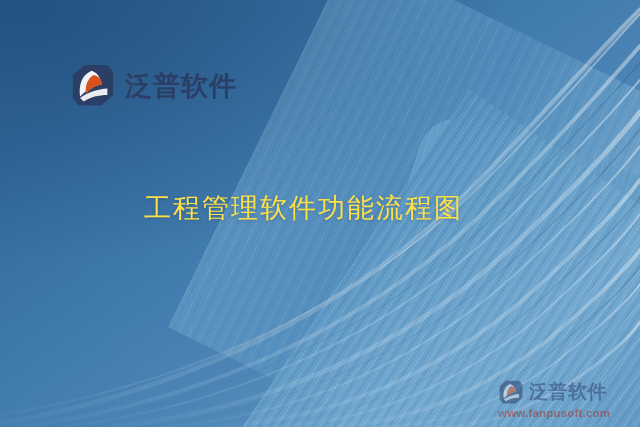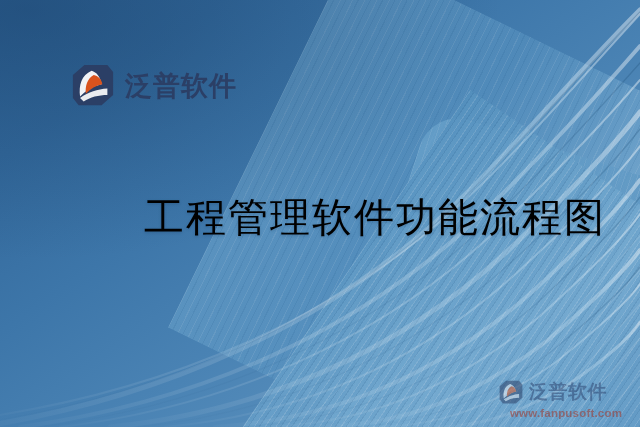--- a/index.html
+++ b/index.html
@@ -179,23 +179,23 @@
     letter-spacing: 2.6px;
     white-space: nowrap;
   }
 
   
   .main-title {
     position: absolute;
     left: 144px;
     top: 190px;
     font-family: "DejaVu Serif", "Liberation Serif", serif;
-    font-size: 40px;
+    font-size: 27px;
     font-weight: 400;
-    color: #000000;
+    color: #fde047;
     letter-spacing: 2px;
     white-space: nowrap;
     text-shadow: 0 1px 3px rgba(25,60,100,0.32);
     text-align: right;
   }
 
   
   .watermark {
     position: absolute;
     right: 6px;
@@ -221,21 +221,21 @@
     font-family: "DejaVu Sans", sans-serif;
     font-size: 19px;
     font-weight: 700;
     color: #2c4470;
     letter-spacing: 0.5px;
     white-space: nowrap;
   }
 
   .wm-url {
     margin-top: 2px;
-    text-align: center;
+    text-align: left;
     font-family: "Liberation Sans", sans-serif;
     font-size: 11.5px;
     font-weight: 700;
     color: #a33020;
     letter-spacing: 0.2px;
     white-space: nowrap;
   }
 </style>
 </head>
 <body>

